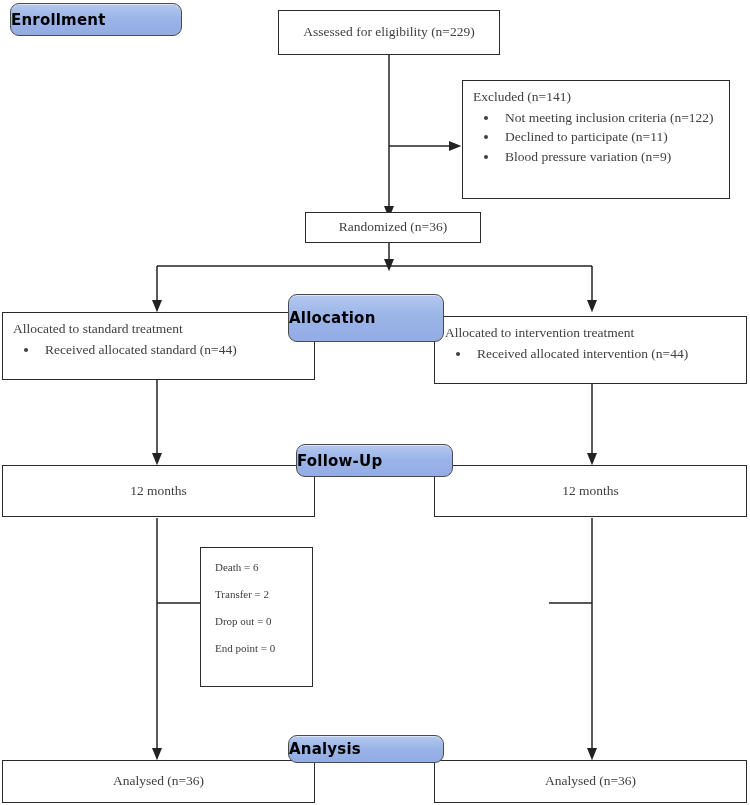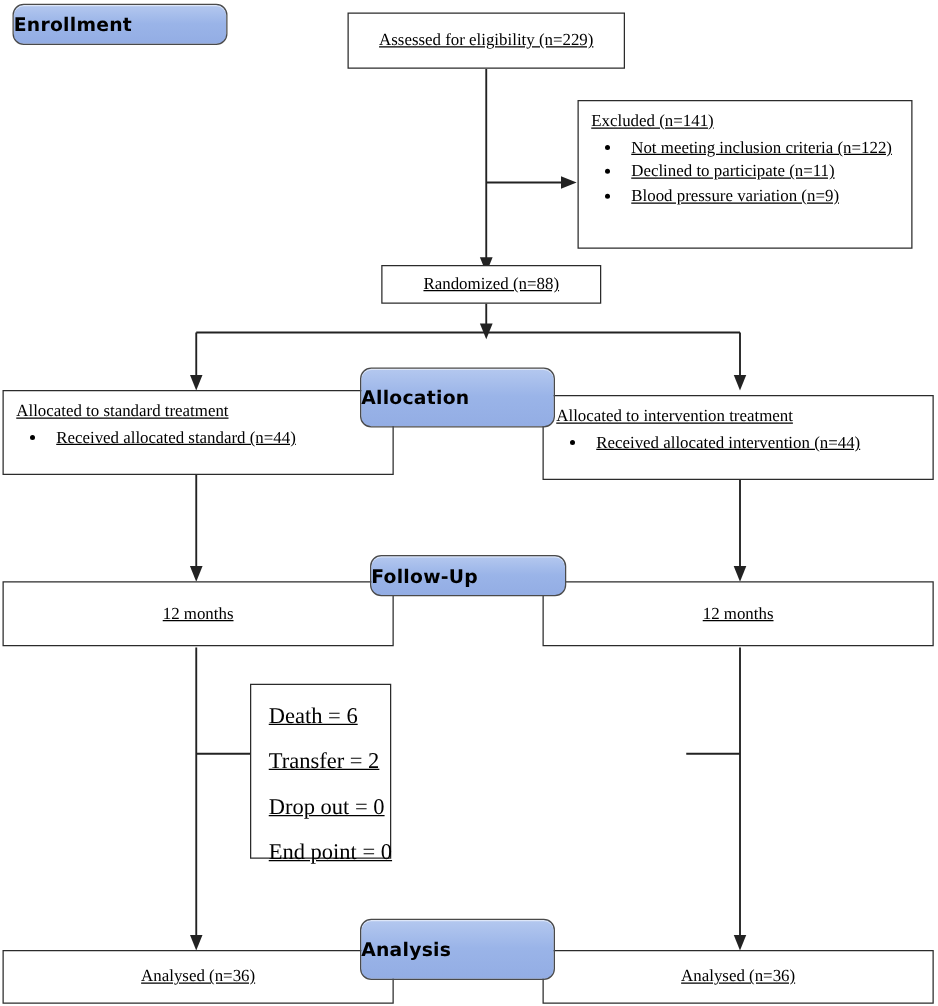--- a/index.html
+++ b/index.html
@@ -22,22 +22,21 @@
     pointer-events:none;
   }
   .box{
     position:absolute;
     box-sizing:border-box;
     border:1.4px solid #2b2b2b;
     background:#ffffff;
     font-family:"Liberation Serif", serif;
     font-size:13.5px;
     line-height:1.35;
-    color:#000000;
-    text-decoration:underline;
+    color:#404040;
   }
   .box.center{
     display:flex;
     align-items:center;
     justify-content:center;
     text-align:center;
   }
   .box.pad{
     padding:7px 10px 6px 10px;
   }
@@ -65,21 +64,21 @@
   ul.bullets li{
     margin:0 0 1px 0;
     padding-left:6px;
   }
   .hdr-line{
     margin:0;
   }
   .stat-row{
     display:block;
     margin:0 0 12px 0;
-    font-size:18px;
+    font-size:11px;
     white-space:nowrap;
   }
   .stat-row:last-child{margin-bottom:0;}
   .statbox{
     padding:12px 0 10px 14px;
   }
   .band-label{
     display:block;
     width:100%;
     text-align:center;
@@ -128,21 +127,21 @@
   <div class="box pad" style="left:462px; top:80px; width:268px; height:119px;">
     <div class="hdr-line">Excluded (n=141)</div>
     <ul class="bullets">
       <li>Not meeting inclusion criteria (n=122)</li>
       <li>Declined to participate (n=11)</li>
       <li>Blood pressure variation (n=9)</li>
     </ul>
   </div>
 
   <div class="box center" style="left:305px; top:212px; width:176px; height:31px;">
-    <span>Randomized (n=88)</span>
+    <span>Randomized (n=36)</span>
   </div>
 
   <div class="box pad" style="left:2px; top:312px; width:313px; height:68px;">
     <div class="hdr-line">Allocated to standard treatment</div>
     <ul class="bullets">
       <li>Received allocated standard (n=44)</li>
     </ul>
   </div>
 
   <div class="box pad" style="left:434px; top:316px; width:313px; height:68px;">
@@ -177,17 +176,17 @@
 
 
   <div class="box center" style="left:2px; top:760px; width:313px; height:43px;">
     <span class="band-label">Analysed (n=36)</span>
   </div>
 
   <div class="box center" style="left:434px; top:760px; width:313px; height:43px;">
     <span class="band-label">Analysed (n=36)</span>
   </div>
 
-  <div class="banner" style="left:288px; top:735px; width:156px; height:49px;">
+  <div class="banner" style="left:288px; top:735px; width:156px; height:28px;">
     <span>Analysis</span>
   </div>
 
 </div>
 
 </body></html>

